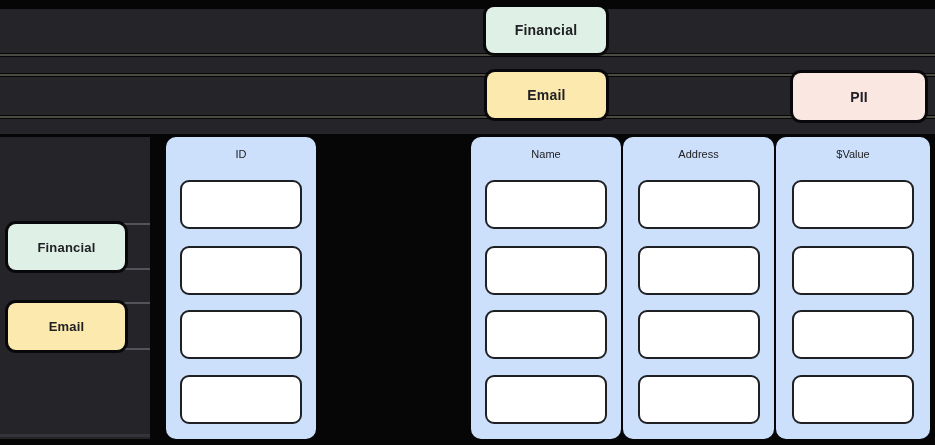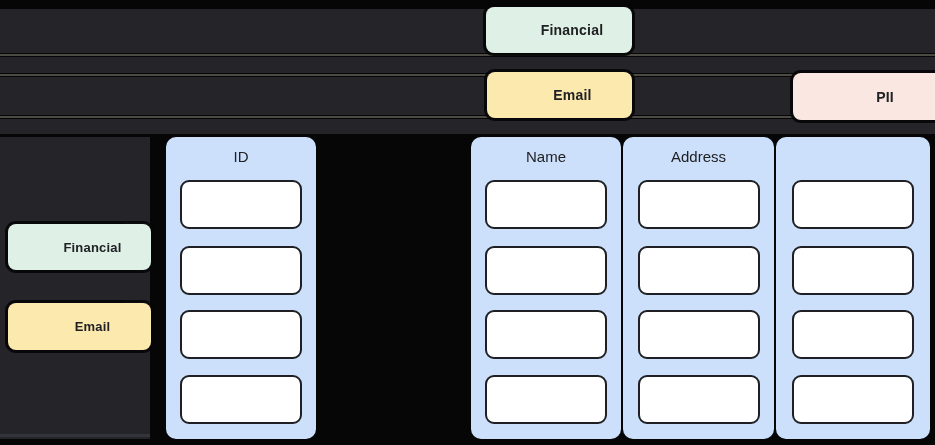--- a/index.html
+++ b/index.html
@@ -42,21 +42,20 @@
     align-items: center;
     justify-content: center;
     border-radius: 8px;
     box-shadow: 0 0 0 3px rgba(6, 6, 8, 0.9);
     color: var(--text-dark, #202124);
     font-weight: bold;
     font-size: 14px;
     letter-spacing: 0.2px;
     z-index: 5;
     cursor: pointer;
-    padding-left: 26px;
   }
   .chip-mint   { background: var(--tag-financial, #dff0e6); }
   .chip-yellow { background: var(--tag-email, #fce9ae); }
   .chip-pink   { background: var(--tag-pii, #fbe7e2); }
 
   .chip-top-financial { left: 486px; top: 7px;  width: 120px; height: 46px; }
   .chip-top-email     { left: 487px; top: 72px; width: 119px; height: 46px; }
   .chip-top-pii       { left: 793px; top: 73px; width: 132px; height: 47px; }
 
   .chip-side-financial { left: 8px; top: 224px; width: 117px; height: 46px; font-size: 13px; }
@@ -96,21 +95,21 @@
     background: var(--column-bg, #cde0fb);
     border-radius: 10px;
     z-index: 1;
   }
   .col-header {
     position: absolute;
     top: 11px;
     left: 0;
     width: 100%;
     text-align: center;
-    font-size: 15px;
+    font-size: 11px;
     color: var(--text-dark, #1f2124);
   }
   .cell {
     position: absolute;
     left: 50%;
     transform: translateX(-50%);
     width: 118px;
     height: 45px;
     background: var(--cell-bg, #ffffff);
     border: 2px solid var(--cell-border, #1e2023);
@@ -177,19 +176,20 @@
 
   <div class="col" style="left:471px;width:150px">
     <div class="col-header">Name</div>
     <div class="cell cell-1"></div>
     <div class="cell cell-2"></div>
     <div class="cell cell-3"></div>
     <div class="cell cell-4"></div>
   </div>
 
   <div class="col" style="left:776px;width:154px">
+    <div class="col-header">$Value</div>
     <div class="cell cell-1"></div>
     <div class="cell cell-2"></div>
     <div class="cell cell-3"></div>
     <div class="cell cell-4"></div>
   </div>
 
 </div>
 
 </body></html>

